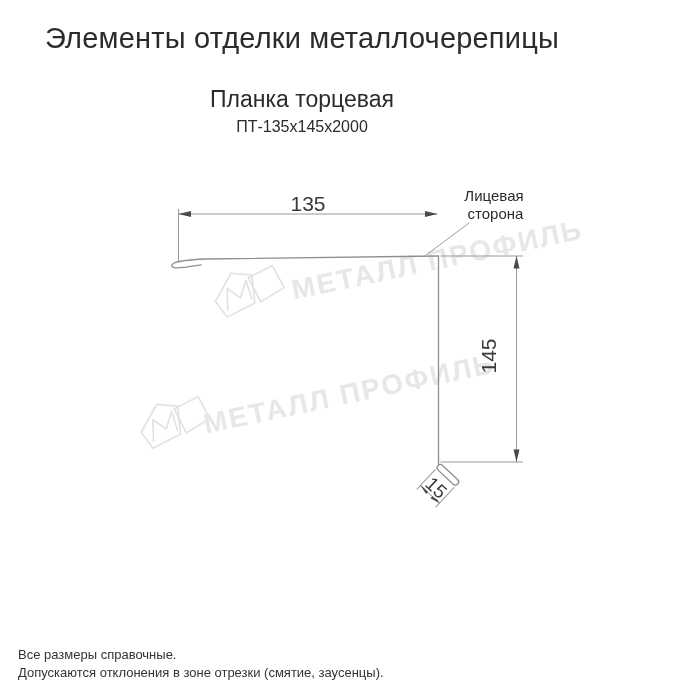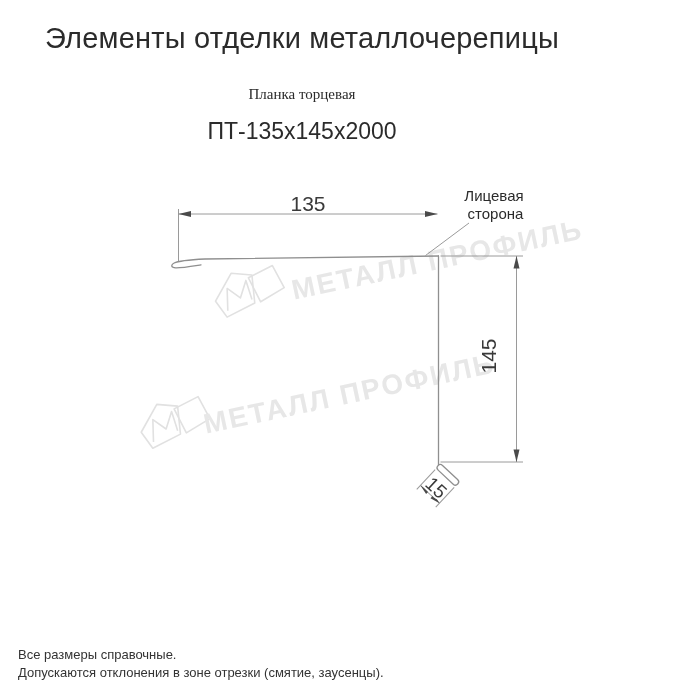--- a/index.html
+++ b/index.html
@@ -6,25 +6,25 @@
   .page{
     position:relative;width:604px;height:700px;background:#ffffff;
     font-family:"Liberation Sans",sans-serif;overflow:hidden;
   }
   .page-title{
     position:absolute;top:22px;left:0;right:0;text-align:center;
     font-size:29px;font-weight:400;color:#2b2b2b;letter-spacing:.2px;
   }
   .product-name{
     position:absolute;top:86px;left:0;right:0;text-align:center;
-    font-size:15px;font-weight:400;color:#2b2b2b;font-family:Liberation Serif, serif;
+    font-size:23px;font-weight:400;color:#2b2b2b;
   }
   .product-code{
     position:absolute;top:118px;left:0;right:0;text-align:center;
-    font-size:23px;font-weight:400;color:#2b2b2b;
+    font-size:16px;font-weight:400;color:#2b2b2b;
   }
   .drawing{position:absolute;left:0;top:0;width:700px;height:700px;}
   svg text{font-family:"Liberation Sans",sans-serif;}
   .dim-text{font-size:21px;fill:#3a3a3a;}
   .dim-text-small{font-size:19px;fill:#3a3a3a;}
   .face-label{font-size:15px;fill:#2b2b2b;}
   .wm-text{font-size:28px;font-weight:700;letter-spacing:2px;fill:#e7e7e7;}
   .thin{stroke:#9a9a9a;stroke-width:1;fill:none;}
   .profile{stroke:#8f8f8f;stroke-width:1.3;fill:none;stroke-linecap:round;stroke-linejoin:round;}
   .arrow{fill:#4a4a4a;stroke:none;}

